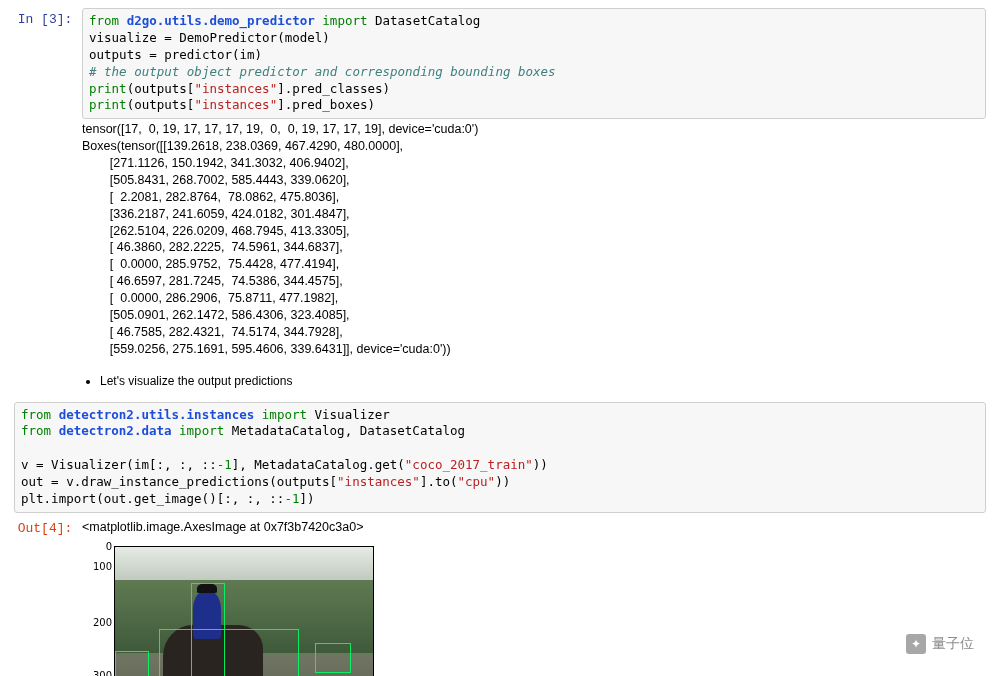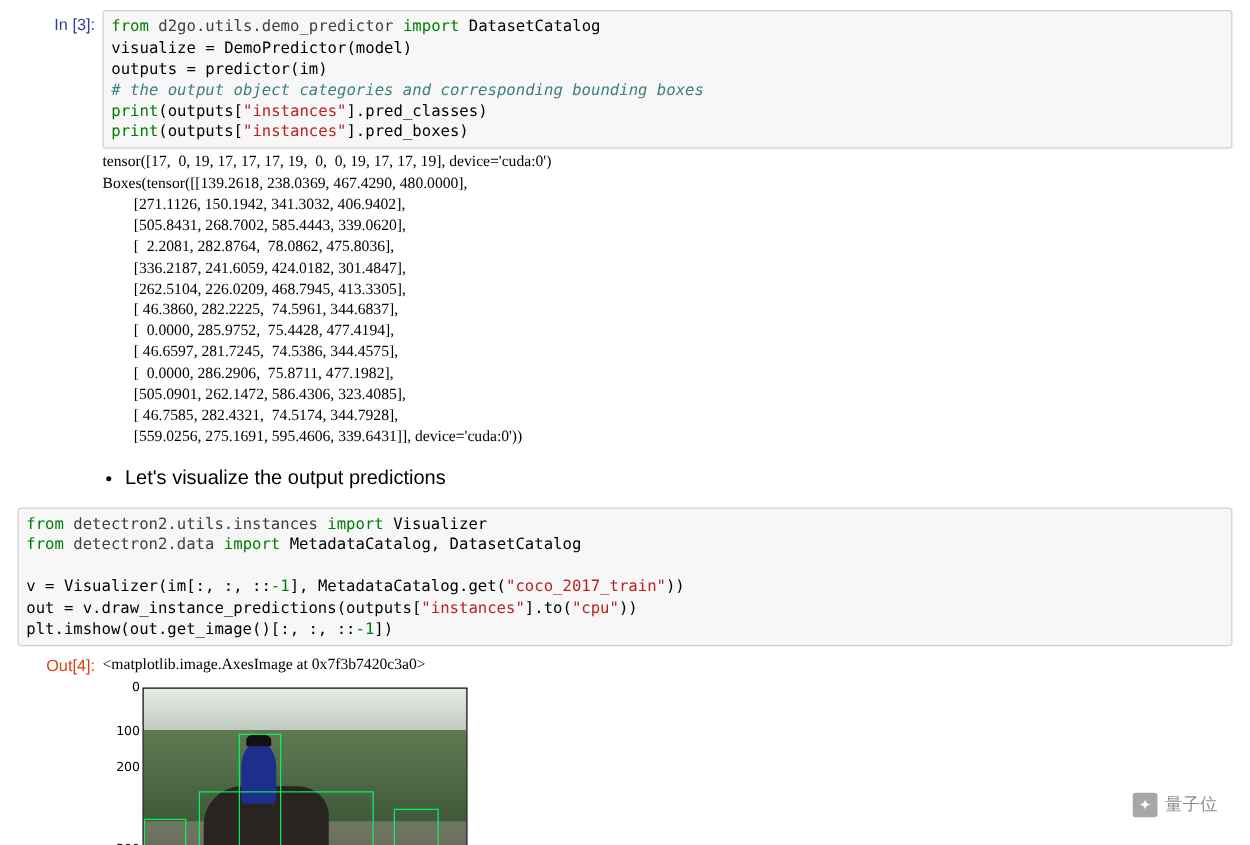--- a/index.html
+++ b/index.html
@@ -10,52 +10,52 @@
       color: #000;
       background: #fff;
     }
     .cell {
       display: flex;
       margin-bottom: 4px;
     }
     .prompt {
       width: 62px;
       min-width: 62px;
-      text-align: right;
+      text-align: center;
       padding-right: 6px;
-      font-family: Liberation Sans, sans-serif;
+      font-family: Liberation Mono, monospace;
       font-size: 13px;
       padding-top: 4px;
     }
     .prompt.in { color: #303F9F; }
     .prompt.out { color: #D84315; }
     .input-area, .output-area {
       flex: 1;
     }
     .code-box {
       background: #f7f7f7;
       border: 1px solid #cfcfcf;
       border-radius: 3px;
       padding: 4px 6px;
       font-family: "Menlo","Consolas","DejaVu Sans Mono",monospace;
       font-size: 12.5px;
       line-height: 1.35;
       white-space: pre;
       overflow-x: auto;
     }
     .plain {
-      font-family: Liberation Serif, serif;
+      font-family: Liberation Sans, sans-serif;
       font-size: 12.5px;
       line-height: 1.35;
       white-space: pre;
       padding: 2px 0 6px 0;
     }
     .markdown {
       font-family: "Helvetica Neue", Helvetica, Arial, sans-serif;
-      font-size: 16px;
+      font-size: 12px;
       padding: 6px 0;
     }
     .markdown ul { margin: 4px 0 4px 18px; padding: 0; }
     .plot-wrap {
       padding: 4px 0;
     }
     .axwrap {
       position: relative;
       display: inline-block;
       padding-left: 32px;
@@ -93,21 +93,21 @@
       box-sizing:border-box;
     }
     .ytick, .xtick {
       position:absolute;
       font-family: "DejaVu Sans","Helvetica Neue",sans-serif;
       font-size: 10px;
       color:#000;
     }
     .ytick { right: calc(100% - 30px); text-align:right; width:28px; }
     .kw-green { color:#008000; font-weight:normal; }
-    .kw-blue  { color:#404040; font-weight:normal; }
+    .kw-blue  { color:#1d4ed8; font-weight:bold; }
     .s-red   { color:#BA2121; }
     .comment { color:#408080; font-style:italic; }
     .builtin { color:#008000; }
     .num     { color:#008000; }
     .watermark {
       position: fixed;
       right: 26px;
       bottom: 22px;
       font-size: 14px;
       color: rgba(120,120,120,0.85);
@@ -123,21 +123,21 @@
   </style>
 </head>
 <body>
 
 <div class="cell">
   <div class="prompt in">In [3]:</div>
   <div class="input-area">
     <div class="code-box"><span class="kw-green">from</span> <span class="kw-blue">d2go.utils.demo_predictor</span> <span class="kw-green">import</span> <span>DatasetCatalog</span>
 <span>visualize = DemoPredictor(model)</span>
 <span>outputs = predictor(im)</span>
-<span class="comment"># the output object categories and corresponding bounding boxes</span>
+<span class="comment"># the output object predictor and corresponding bounding boxes</span>
 <span class="builtin">print</span><span>(outputs[</span><span class="s-red">"instances"</span><span>].pred_classes)</span>
 <span class="builtin">print</span><span>(outputs[</span><span class="s-red">"instances"</span><span>].pred_boxes)</span></div>
     <div class="plain">tensor([17,  0, 19, 17, 17, 17, 19,  0,  0, 19, 17, 17, 19], device='cuda:0')
 Boxes(tensor([[139.2618, 238.0369, 467.4290, 480.0000],
         [271.1126, 150.1942, 341.3032, 406.9402],
         [505.8431, 268.7002, 585.4443, 339.0620],
         [  2.2081, 282.8764,  78.0862, 475.8036],
         [336.2187, 241.6059, 424.0182, 301.4847],
         [262.5104, 226.0209, 468.7945, 413.3305],
         [ 46.3860, 282.2225,  74.5961, 344.6837],
@@ -156,34 +156,34 @@
   </div>
 </div>
 
 <div class="cell">
   <div class="input-area">
     <div class="code-box"><span class="kw-green">from</span> <span class="kw-blue">detectron2.utils.instances</span> <span class="kw-green">import</span> <span>Visualizer</span>
 <span class="kw-green">from</span> <span class="kw-blue">detectron2.data</span> <span class="kw-green">import</span> <span>MetadataCatalog, DatasetCatalog</span>
 
 <span>v = Visualizer(im[:, :, ::</span><span class="num">-1</span><span>], MetadataCatalog.get(</span><span class="s-red">"coco_2017_train"</span><span>))</span>
 <span>out = v.draw_instance_predictions(outputs[</span><span class="s-red">"instances"</span><span>].to(</span><span class="s-red">"cpu"</span><span>))</span>
-<span>plt.imshow(out.get_image()[:, :, ::</span><span class="num">-1</span><span>])</span></div>
+<span>plt.import(out.get_image()[:, :, ::</span><span class="num">-1</span><span>])</span></div>
   </div>
 </div>
 
 <div class="cell">
   <div class="prompt out">Out[4]:</div>
   <div class="output-area">
     <div class="plain">&lt;matplotlib.image.AxesImage at 0x7f3b7420c3a0&gt;</div>
     <div class="plot-wrap">
       <div class="axwrap">
         
         <div class="ytick" style="top:-5px">0</div>
-        <div class="ytick" style="top:30px">100</div>
-        <div class="ytick" style="top:59px">200</div>
+        <div class="ytick" style="top:15px">100</div>
+        <div class="ytick" style="top:71px">200</div>
         <div class="ytick" style="top:124px">300</div>
         
 
         <div class="img-box">
           <div class="sky"></div>
           <div class="trees"></div>
           <div class="ground"></div>
           <div class="horse"></div>
           <div class="rider"></div>
           <div class="hat"></div>

